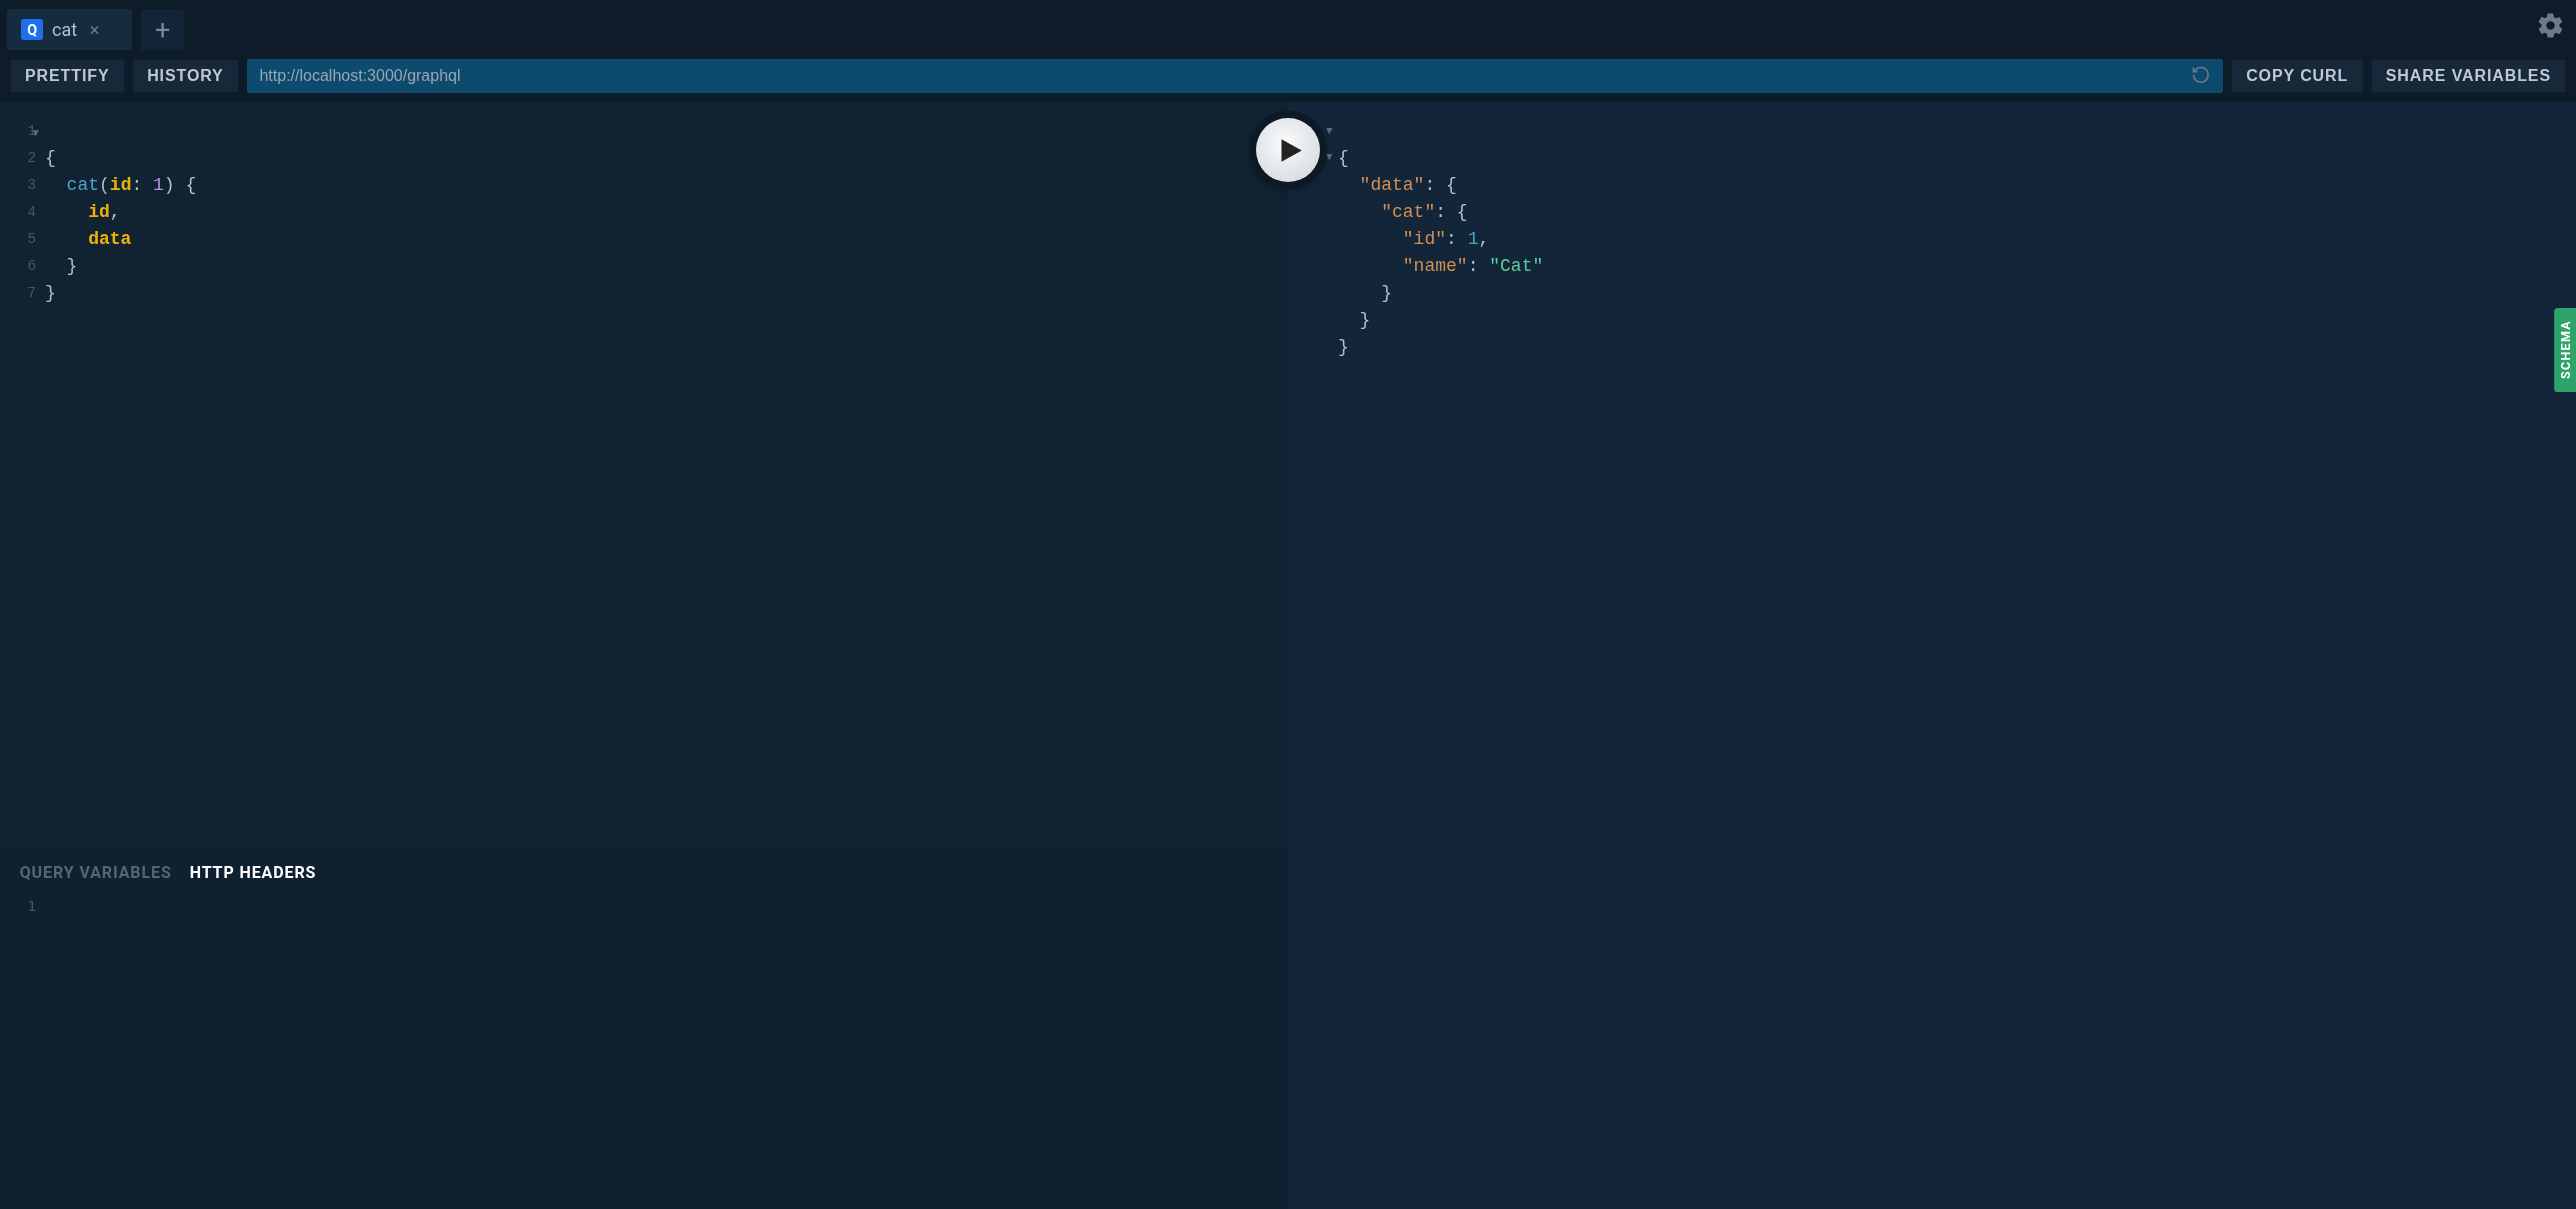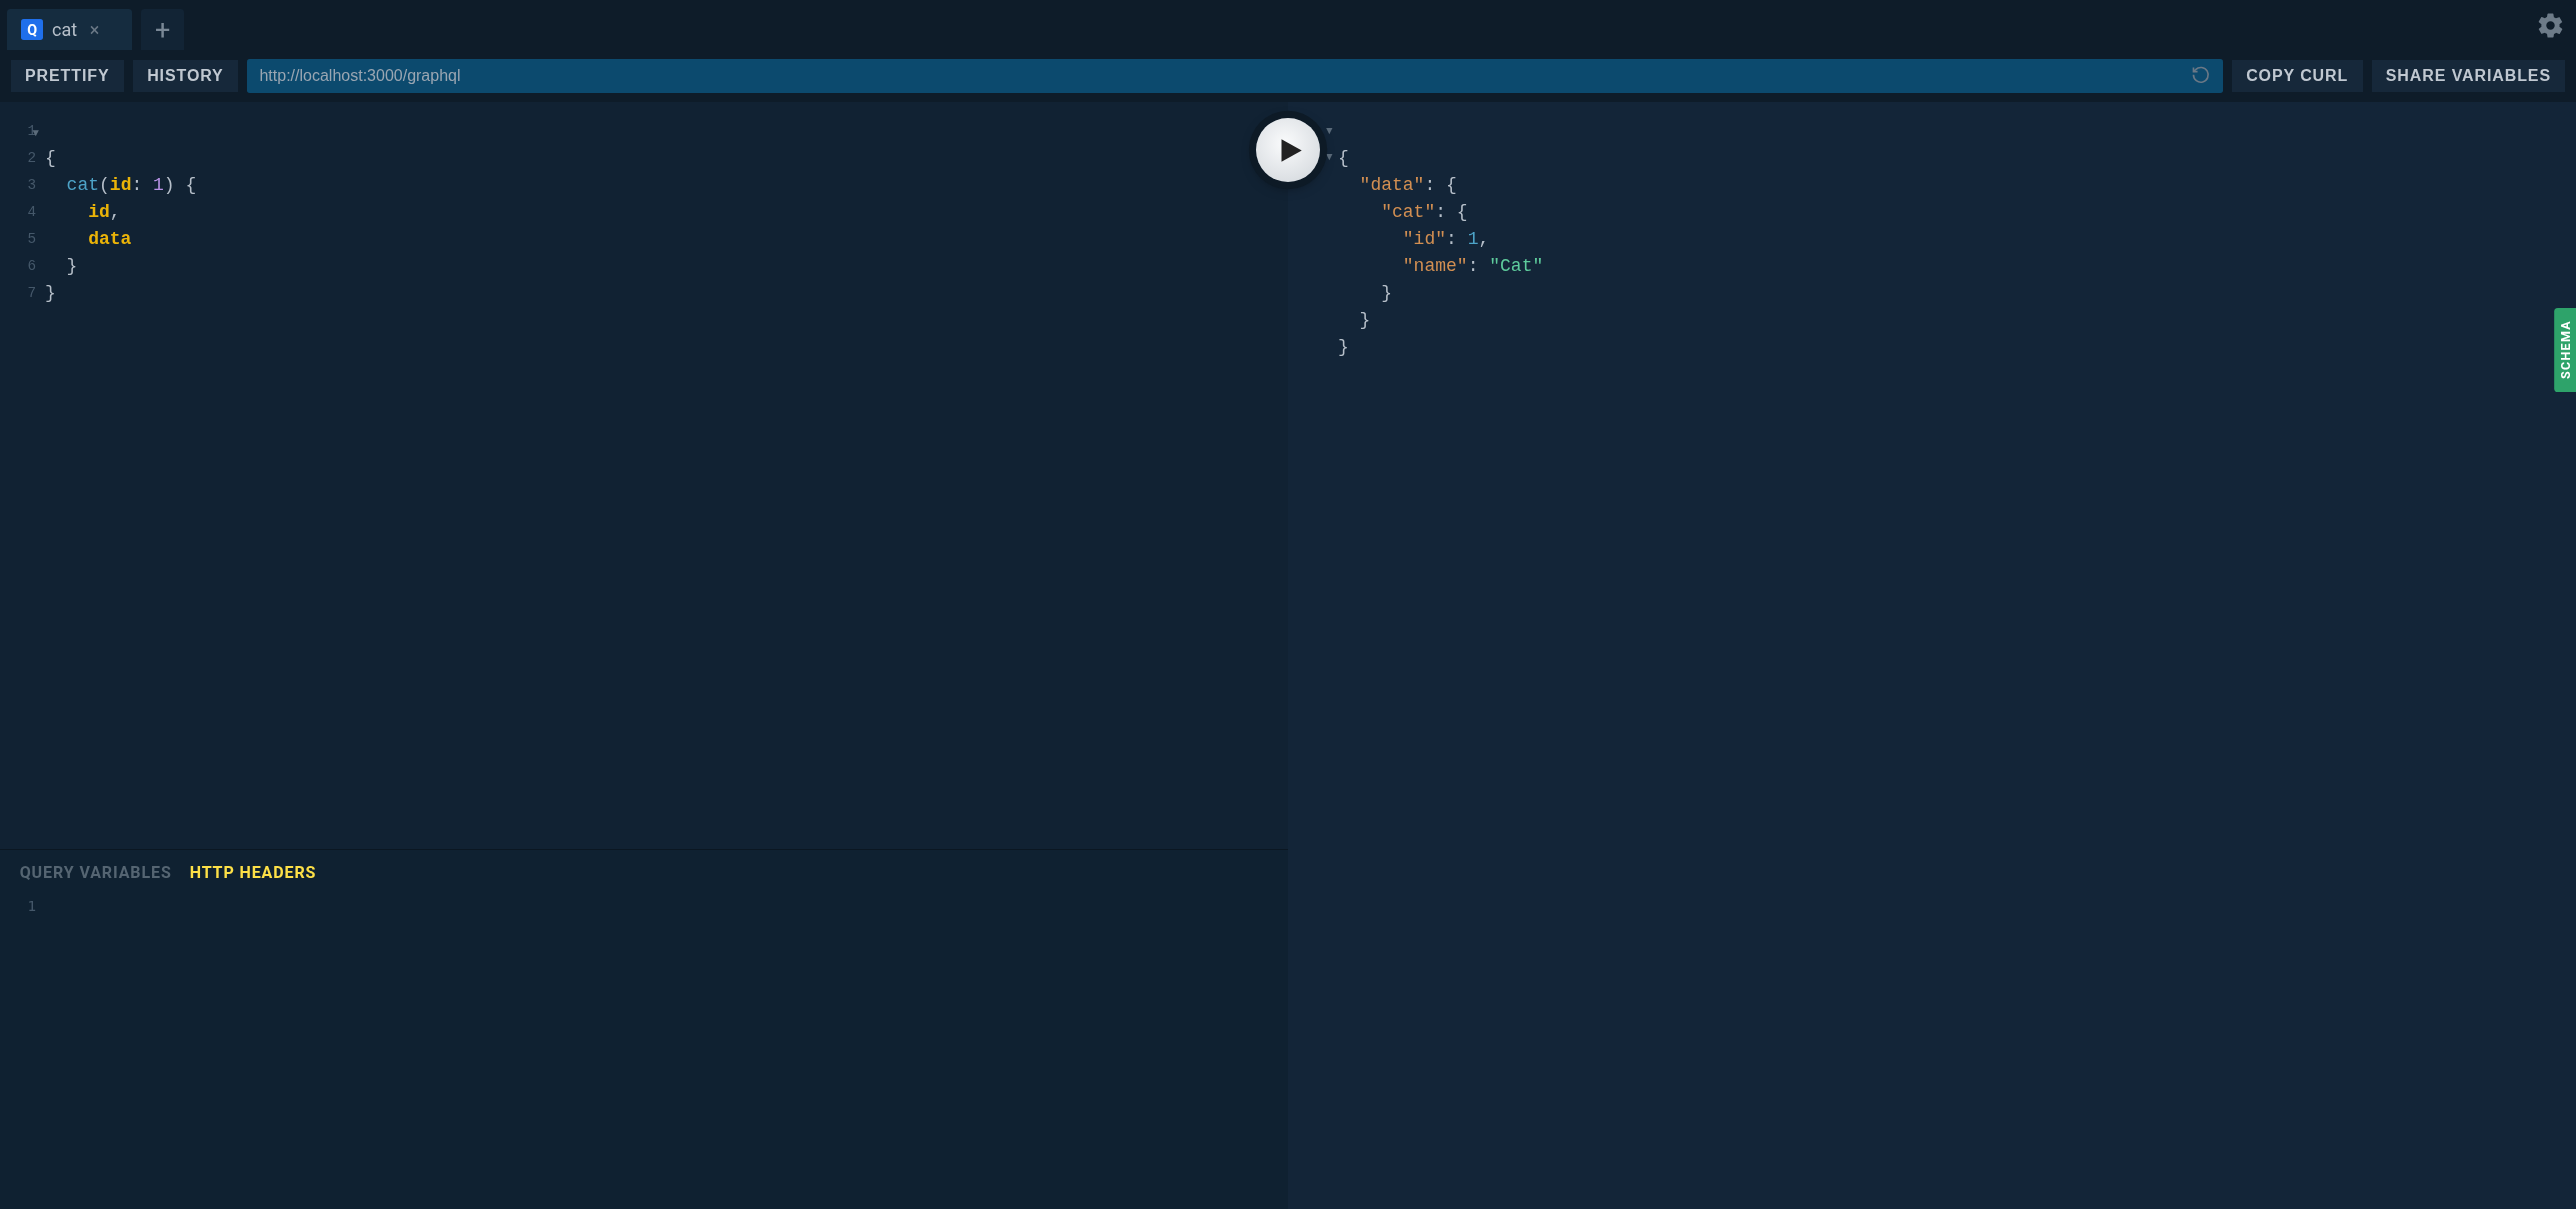--- a/index.html
+++ b/index.html
@@ -92,21 +92,21 @@
   
   .bottom-panel {
     background: #0f2131; border-top: 0.9px solid #0b1722;
     height: 360px; display: flex; flex-direction: column;
   }
   .bottom-tabs { display: flex; gap: 18px; padding: 12.5px 19.7px 9px; }
   .bottom-tab {
     font-size: 16px; font-weight: 700; letter-spacing: 0.9px;
     color: #556572;
   }
-  .bottom-tab.active { color: #fde047; }
+  .bottom-tab.active { color: #ffffff; }
   .bottom-editor { flex: 1; display: flex; font-family: monospace; font-size: 16px; padding-top: 7.2px; }
   .bottom-editor .gutter2 { width: 45px; text-align: right; color: #45586a; padding-right: 9px; font-size: 14.3px; }
 
   
   .play-btn {
     position: absolute; top: 16px; left: 50%; transform: translateX(-50%);
     width: 64px; height: 64px; border-radius: 50%;
     background: radial-gradient(circle at 45% 40%, #fafbfc, #cfd4d9);
     box-shadow: 0 0 0 7.2px #0d1a26, 0 3.6px 12.5px rgba(0,0,0,0.6);
     display: flex; align-items: center; justify-content: center;

